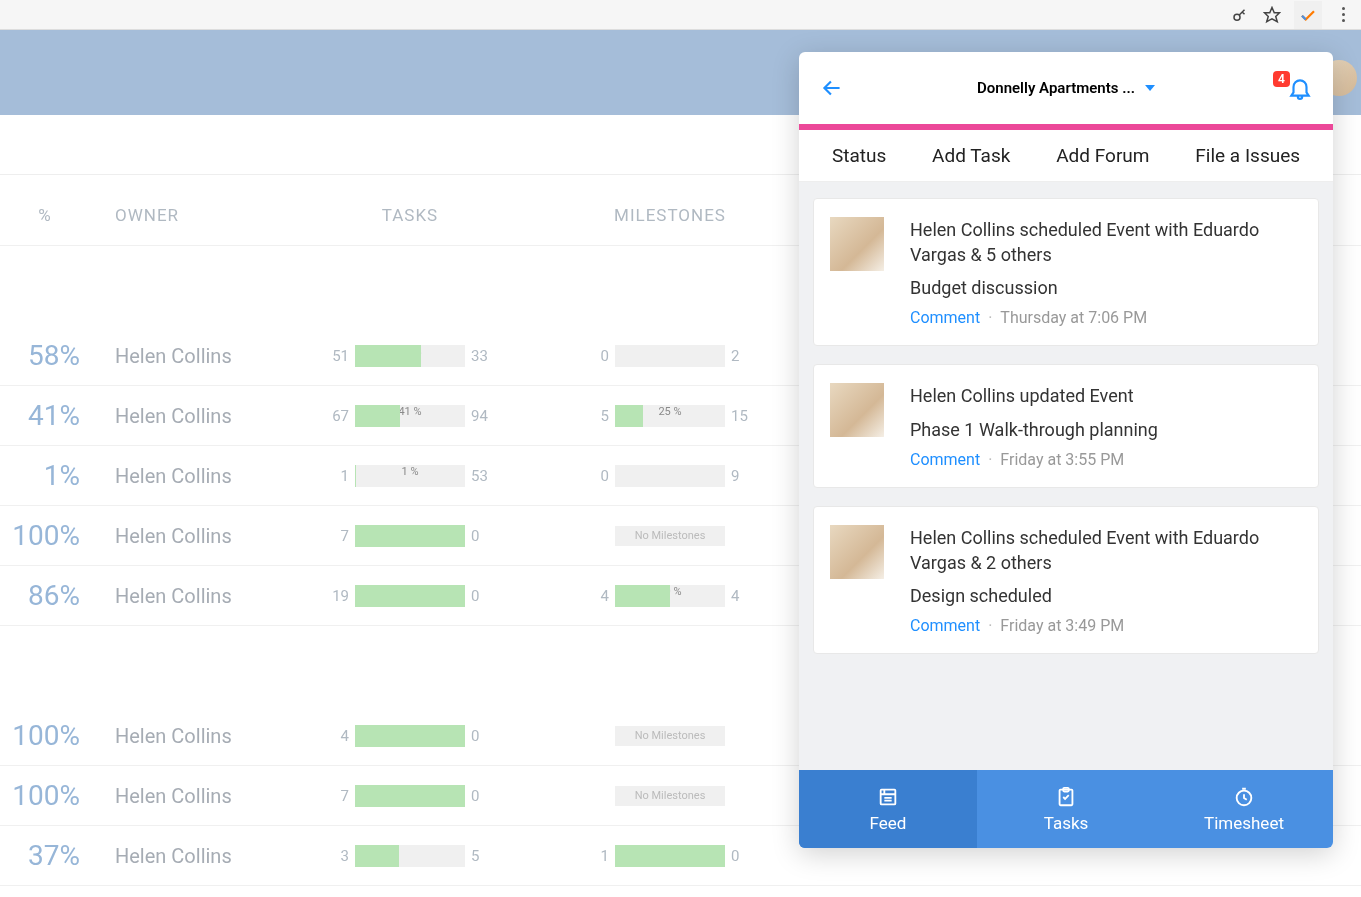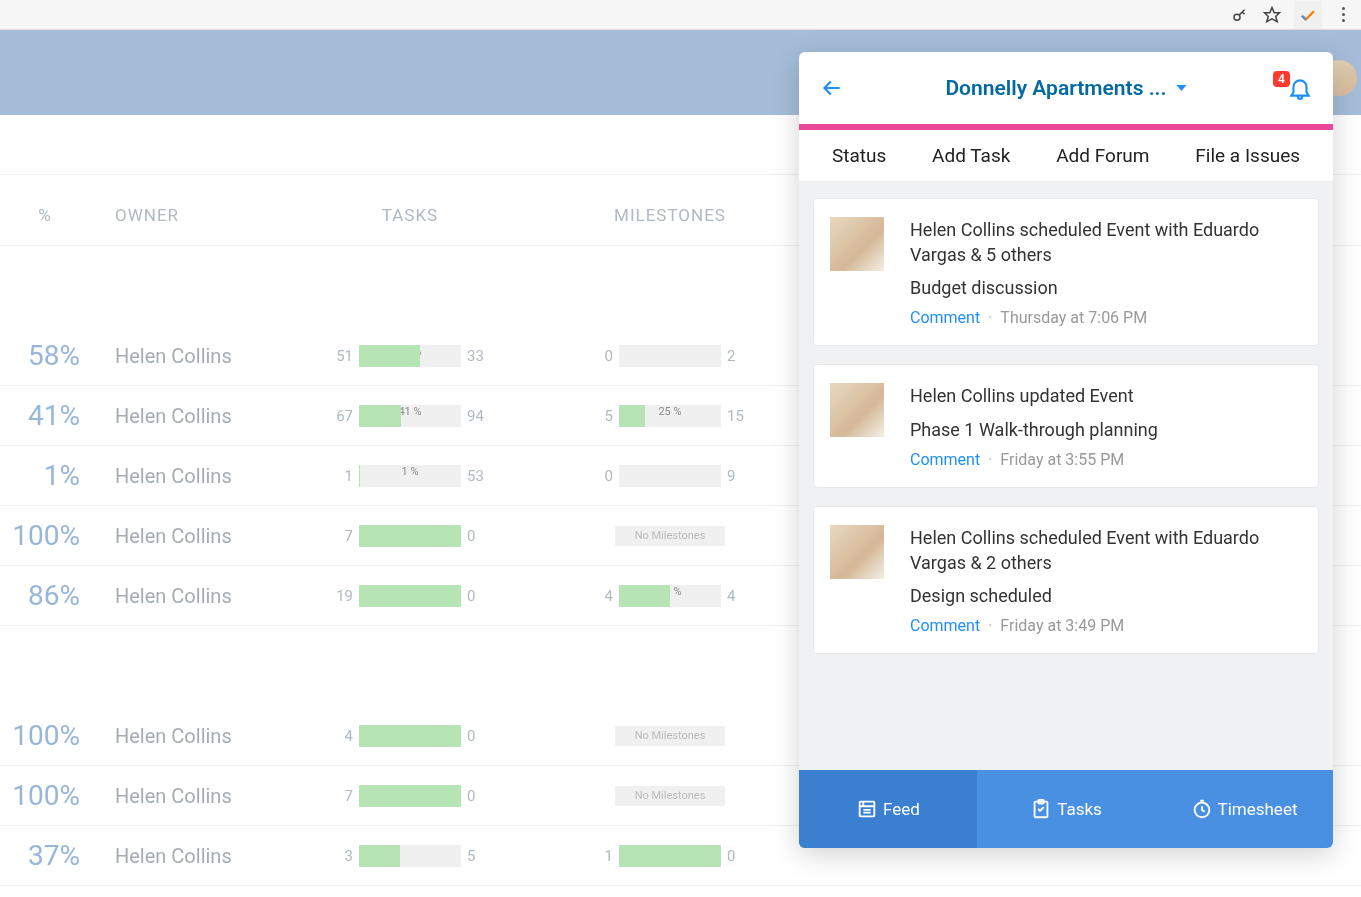--- a/index.html
+++ b/index.html
@@ -67,21 +67,21 @@
   height: 60px;
   border-bottom: 1px solid #f0f0f0;
 }
 .cell-pct { width:90px; text-align:right; font-size:28px; color:#97b6d8; font-weight:400; padding-right:10px; }
 .cell-owner { width:205px; padding-left:25px; font-size:20px; color:#a6acb4; }
 .cell-tasks { width:230px; display:flex; align-items:center; justify-content:center; gap:6px; }
 .cell-milestones { width:290px; display:flex; align-items:center; justify-content:center; gap:6px; }
 
 .bar-left { font-size:15px; color:#b0b9c2; width:25px; text-align:right; }
 .bar-right { font-size:15px; color:#b0b9c2; width:25px; text-align:left; }
-.bar-wrap { width:102px; height:22px; background:#f0f0f0; position:relative; }
+.bar-wrap { width:110px; height:22px; background:#f0f0f0; position:relative; }
 .bar-fill { height:100%; background:#b7e4b4; position:relative; display:flex; align-items:center; justify-content:center; }
 .bar-label { font-size:11px; color:#8a8a8a; position:absolute; width:100%; text-align:center; }
 .no-milestones { width:110px; height:20px; background:#f0f0f0; font-size:11px; color:#bbb; display:flex; align-items:center; justify-content:center; }
 
 
 .fragment-row {
   display:flex;
   align-items:center;
   height: 50px;
   padding-left: 790px;
@@ -112,22 +112,22 @@
   position:relative;
 }
 .back-arrow { color:#1f8fff; width:26px; height:26px; }
 .overlay-title-wrap {
   position:absolute;
   left:50%;
   transform:translateX(-50%);
   display:flex;
   align-items:center;
   gap:10px;
-  color:#0369a1;
-  font-size:21px;
+  color:#000000;
+  font-size:15px;
   font-weight:600;
 }
 .overlay-title-wrap .caret { width:0; height:0; border-left:5px solid transparent; border-right:5px solid transparent; border-top:6px solid #1f8fff; }
 .bell-wrap { position:absolute; right:20px; display:flex; align-items:center; }
 .bell-icon { color:#1f8fff; width:26px; height:26px; }
 .badge { position:absolute; left:-14px; top:-4px; background:#ff3b30; color:#fff; font-size:12px; border-radius:4px; padding:1px 5px; font-weight:600; }
 
 .overlay-tabs {
   height: 58px;
   display:flex;
@@ -167,21 +167,21 @@
 
 
 .overlay-nav {
   height: 78px;
   background:#4a90e2;
   display:flex;
 }
 .nav-item {
   flex:1;
   display:flex;
-  flex-direction:row;
+  flex-direction:column;
   align-items:center;
   justify-content:center;
   gap:5px;
   color:#fff;
   font-size:17px;
 }
 .nav-item.active { background:#3a7fd0; }
 .nav-icon { width:22px; height:22px; }
 
 

